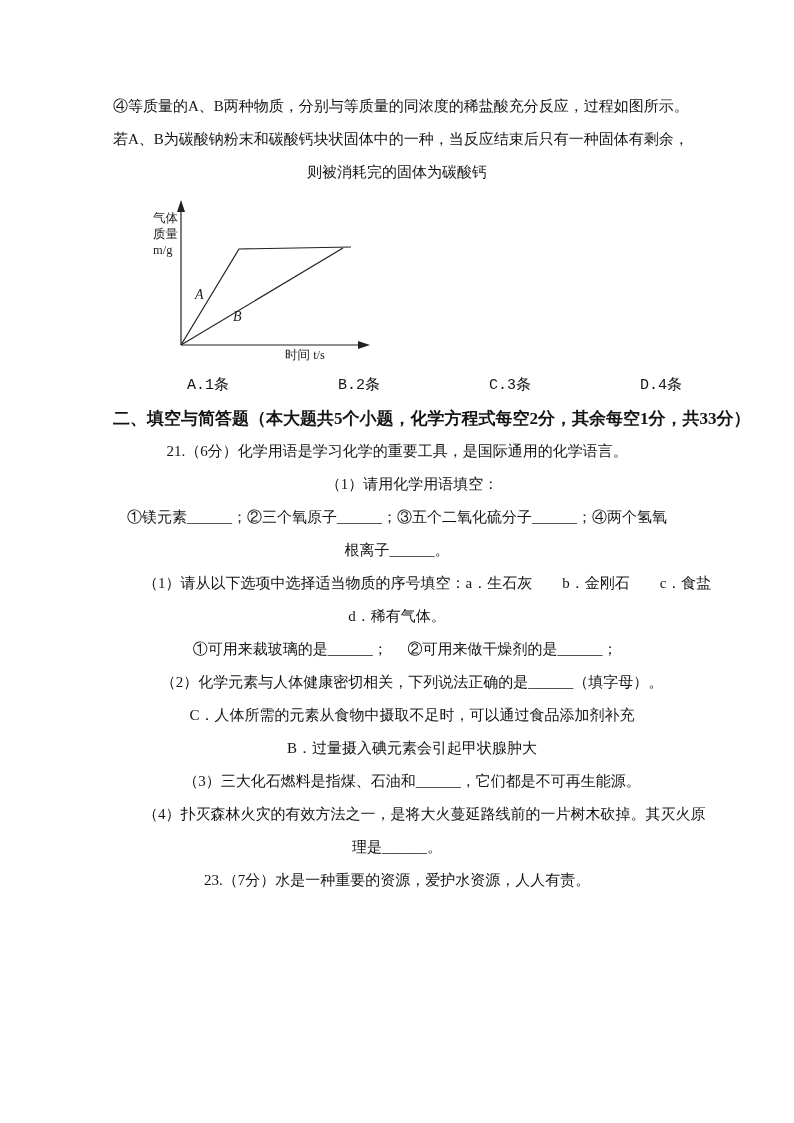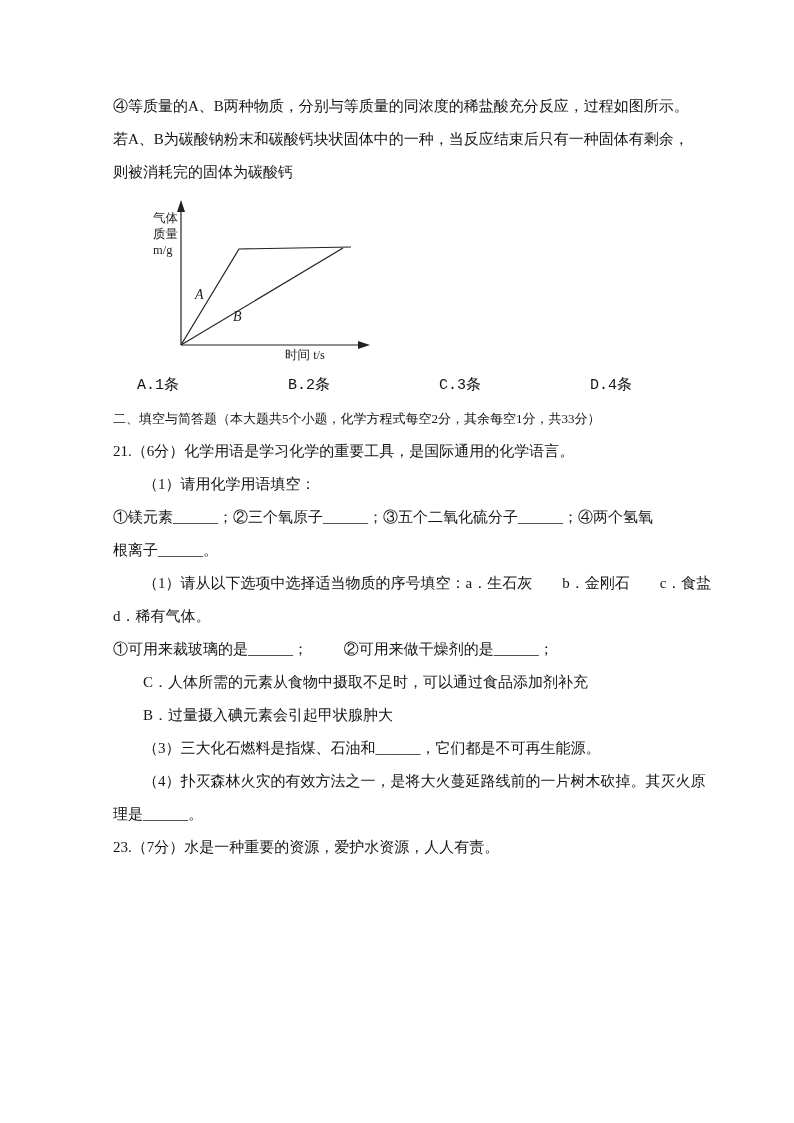--- a/index.html
+++ b/index.html
@@ -11,23 +11,24 @@
     color:#141414;
     padding:90px 113px 40px 113px;
     font-family:"Liberation Serif","DejaVu Serif",serif;
     font-size:15px;
     overflow:hidden;
   }
   .ln {
     line-height:33px;
     min-height:33px;
     white-space:nowrap;
+    text-align:center;
   }
   .ind { text-indent:2em; }
-  .bold { font-weight:normal; font-size:13px; }
+  .bold { font-weight:bold; font-size:17px; }
   h2.ln { margin:0; }
   .options { padding-left:24px;font-family:Liberation Mono, monospace; }
   .options span { display:inline-block; min-width:142px; }
   .graph { margin:6px 0 2px 24px; }
   svg text {
     font-size:12.5px;
     font-family:"Liberation Serif","DejaVu Serif",serif;
   }
   .serif-it { font-style:italic; font-size:14px; }
   .c1 { display:inline-block; width:227px; }
@@ -82,20 +83,21 @@
     <div class="ln">根离子______。</div>
   </section>
 
   <section>
     <div class="ln ind">（1）请从以下选项中选择适当物质的序号填空：a．生石灰　　b．金刚石　　c．食盐</div>
     <div class="ln">d．稀有气体。</div>
     <div class="ln">
       <span class="c1">①可用来裁玻璃的是______；</span>
       <span>②可用来做干燥剂的是______；</span>
     </div>
+    <div class="ln ind">（2）化学元素与人体健康密切相关，下列说法正确的是______（填字母）。</div>
     <div class="ln ind">C．人体所需的元素从食物中摄取不足时，可以通过食品添加剂补充</div>
     <div class="ln ind">B．过量摄入碘元素会引起甲状腺肿大</div>
     <div class="ln ind">（3）三大化石燃料是指煤、石油和______，它们都是不可再生能源。</div>
     <div class="ln ind">（4）扑灭森林火灾的有效方法之一，是将大火蔓延路线前的一片树木砍掉。其灭火原</div>
     <div class="ln">理是______。</div>
   </section>
 
   <section>
     <div class="ln">23.（7分）水是一种重要的资源，爱护水资源，人人有责。</div>
   </section>

